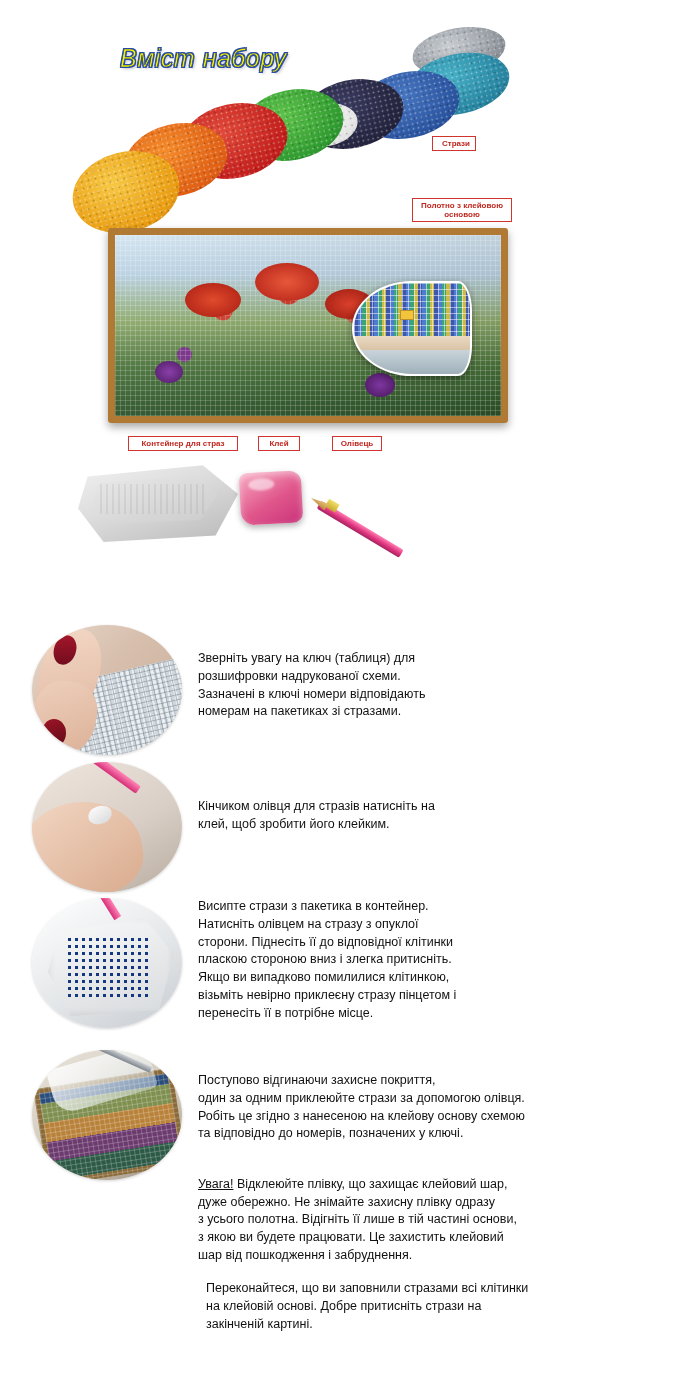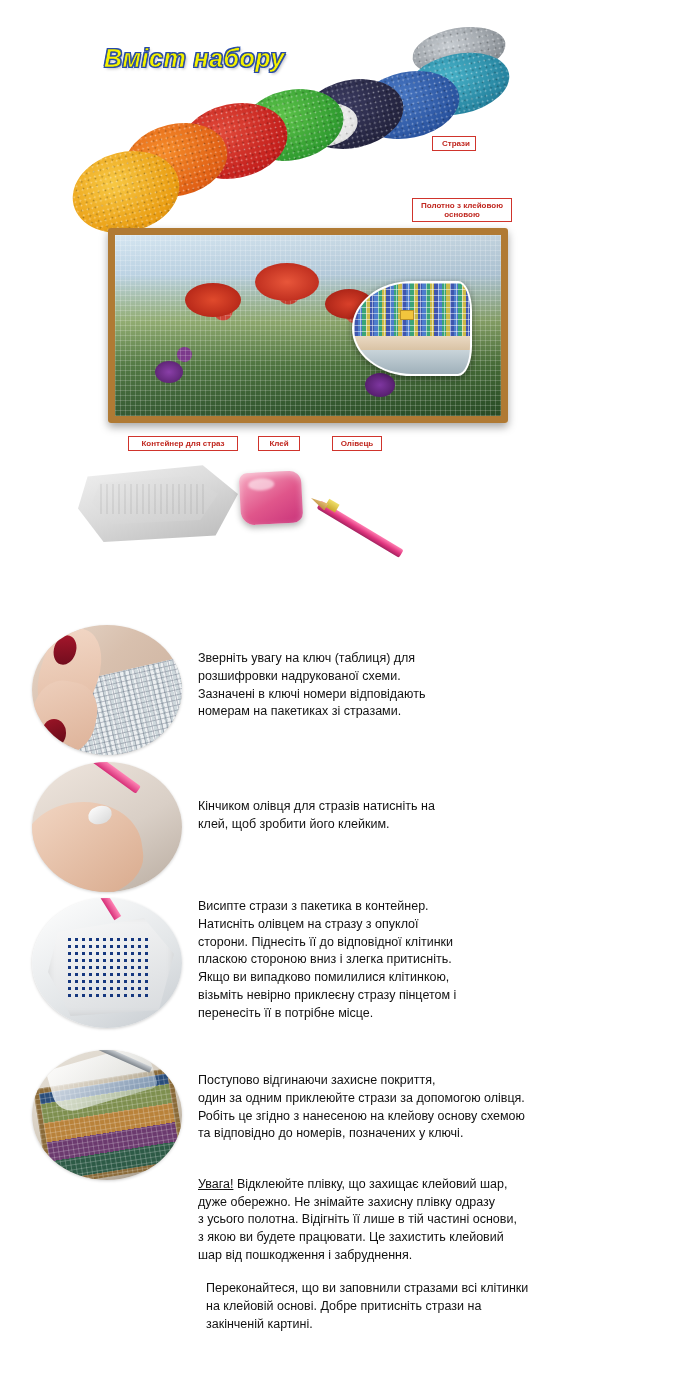--- a/index.html
+++ b/index.html
@@ -19,24 +19,24 @@
 
   
   #kit-section {
     position: absolute;
     left: 0; top: 0;
     width: 700px; height: 600px;
   }
 
   #kit-title {
     position: absolute;
-    left: 104px; top: 44px;
+    left: 120px; top: 44px;
     font-family: "Liberation Sans", sans-serif;
     font-size: 25px;
-    font-weight: bold;
+    font-weight: normal;
     font-style: italic;
     color: #f5f200;
     -webkit-text-stroke: 0.6px #1a3a8f;
     text-shadow:
       1px 1px 0 #2b4fb3,
       -1px 1px 0 #2b4fb3,
       1px -1px 0 #2b4fb3,
       -1px -1px 0 #2b4fb3,
       2px 2px 3px rgba(0,0,0,0.25);
     letter-spacing: 0.5px;

